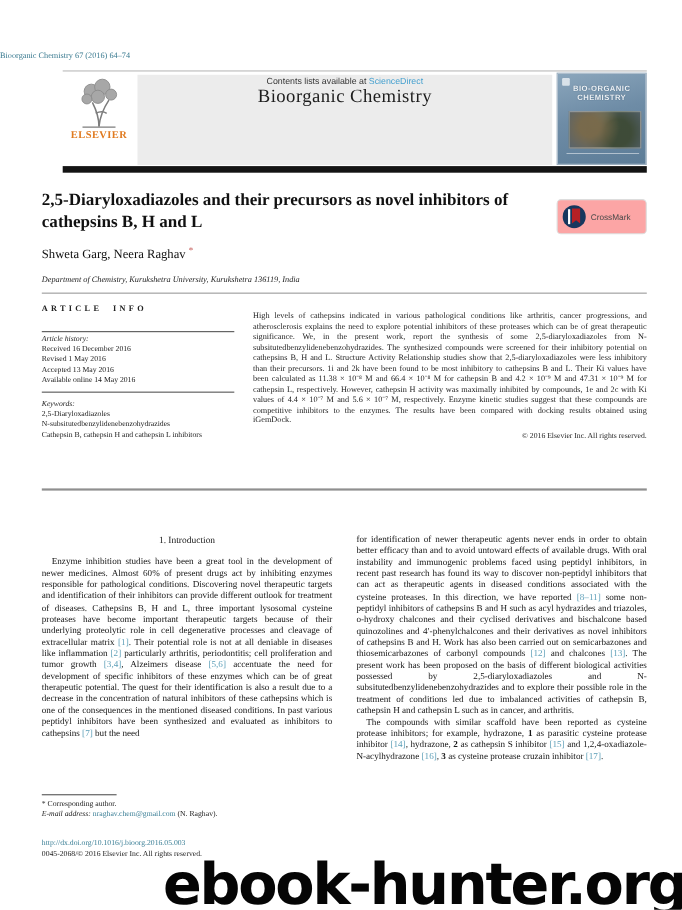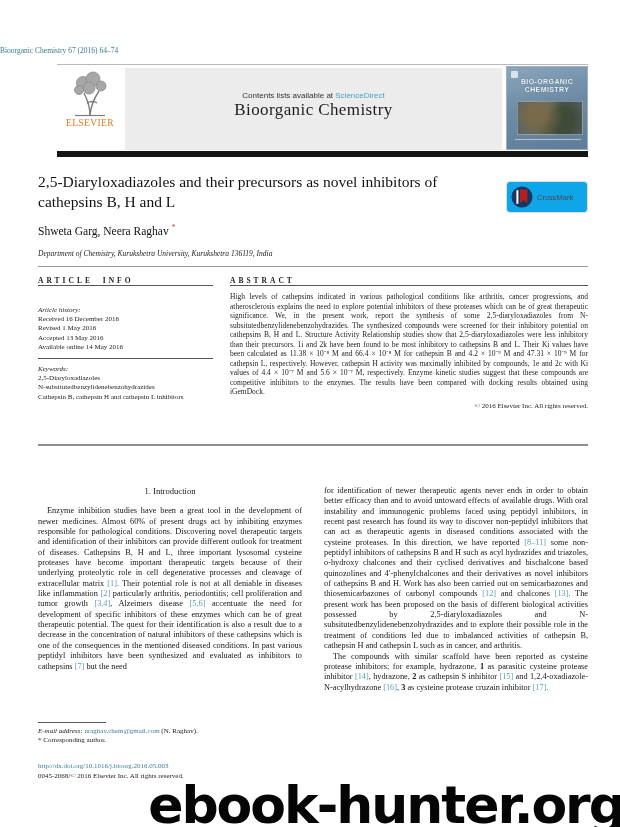--- a/index.html
+++ b/index.html
@@ -9,24 +9,24 @@
 
   
   .citation{position:absolute;top:46px;left:0;width:620px;
             font-size:7.5px;color:#38798f}
 
   
   .top-rule{position:absolute;top:64px;left:57px;width:531px;border-top:1px solid #b9b9b9}
   .logo-box{position:absolute;top:68px;left:57px;width:66px;height:82px;background:#fff;
             text-align:center}
   .logo-box svg{display:block;margin:2px auto 0}
-  .elsevier-word{font-size:9.5px;letter-spacing:.4px;color:#e07a1f;font-weight:normal}
+  .elsevier-word{font-size:9.5px;letter-spacing:.4px;color:#e07a1f;font-weight:bold}
   .banner{position:absolute;top:68px;left:125px;width:377px;height:82px;background:#ececec;
           text-align:center;font-family:"Liberation Sans",sans-serif}
-  .banner .contents{margin-top:23px;font-size:8px;color:#333}
+  .banner .contents{margin-top:1px;font-size:8px;color:#333}
   .banner .sciencedirect{color:#45a0cf}
   .banner .jname{font-size:17px;color:#1d1d1d;font-family:"Liberation Serif",serif;
                  letter-spacing:.4px}
   .banner .homepage{margin-top:11px;font-size:7.5px;letter-spacing:1.2px;color:#333}
   .cover{position:absolute;top:66px;left:506px;width:82px;height:84px;
          background:linear-gradient(165deg,#8ba6bc 0%,#6e8ca6 45%,#5c7c97 100%);
          overflow:hidden;border:1px solid #9db0c0}
   .cover .dot{position:absolute;top:4px;left:4px;width:7px;height:7px;background:#e8edf2;
               border-radius:1px;opacity:.85}
   .cover .ctitle{position:absolute;top:11px;left:0;width:100%;text-align:center;
@@ -39,33 +39,33 @@
           radial-gradient(circle at 50% 30%,rgba(180,185,170,.8) 0 10%,rgba(180,185,170,0) 40%),
           #55636f;
         border:1px solid rgba(255,255,255,.35)}
   .cover .cline{position:absolute;top:72px;left:8px;width:66px;border-top:1px solid rgba(255,255,255,.5)}
   .black-bar{position:absolute;top:151px;left:57px;width:531px;height:6px;background:#141414}
 
   
   .title{position:absolute;top:172px;left:38px;width:445px;font-size:15.5px;line-height:20px;
          color:#111}
   .crossmark{position:absolute;top:181px;left:506px;width:82px;height:32px;border:1px solid #ddd;
-             border-radius:4px;display:flex;align-items:center;gap:4px;padding:4px;background:#0ea5e9}
+             border-radius:4px;display:flex;align-items:center;gap:4px;padding:4px;background:#fca5a5}
   .crossmark .cmtext{font-family:"Liberation Sans",sans-serif;font-size:7.5px;color:#4a4a4a}
   .authors{position:absolute;top:223px;left:38px;font-size:11.5px;color:#111}
   .authors .corr{color:#c0504d;font-size:8px}
   .affiliation{position:absolute;top:249px;left:38px;font-size:7.5px;font-style:italic;color:#222}
   .rule-aff{position:absolute;top:266px;left:38px;width:550px;border-top:1px solid #9a9a9a}
 
   
   .info-col{position:absolute;top:276px;left:38px;width:175px}
   .abs-col{position:absolute;top:276px;left:230px;width:358px}
   .blk-heading{font-size:7.5px;font-weight:bold;letter-spacing:3px;word-spacing:5px;color:#222;
-               padding-bottom:0;border-bottom:1px solid #555}
-  .info-body{margin-top:20px;font-size:7px;line-height:9.2px;color:#222}
+               padding-bottom:16px;border-bottom:1px solid #555}
+  .info-body{margin-top:2px;font-size:7px;line-height:9.2px;color:#222}
   .info-body .ilabel{font-style:italic}
   .info-sep{border:none;border-top:1px solid #555;margin:6px 0 6px 0}
   .abs-body{margin-top:6px;font-size:7.5px;line-height:9.5px;text-align:justify;color:#1d1d1d}
   .abs-copyright{margin-top:5px;font-size:7px;text-align:right;color:#1d1d1d}
   .rule-abs{position:absolute;top:444px;left:38px;width:550px;border-top:2px solid #8f8f8f}
 
   
   .col{position:absolute;top:486px;width:264px;font-size:8.3px;line-height:10.35px;
        text-align:justify;color:#161616}
   .col-left{left:38px}
@@ -126,21 +126,21 @@
   <div class="ctitle">
     <div>BIO-ORGANIC</div>
     <div>CHEMISTRY</div>
   </div>
   <div class="molecule"></div>
   <div class="cline"></div>
 </div>
 
 <div class="black-bar"></div>
 
-<h1 class="title" style="font-weight:normal">2,5-Diaryloxadiazoles and their precursors as novel inhibitors of cathepsins B, H and L</h1>
+<h1 class="title" style="font-weight:bold">2,5-Diaryloxadiazoles and their precursors as novel inhibitors of cathepsins B, H and L</h1>
 
 <div class="crossmark">
   <svg width="22" height="22" viewBox="0 0 22 22">
     <circle cx="11" cy="11" r="10.5" fill="#17375e"></circle>
     <rect x="5.4" y="4.2" width="2" height="13.6" fill="#ffffff"></rect>
     <path d="M9 3.5 h7.4 v13.6 l-3.7 -2.9 l-3.7 2.9 z" fill="#b52025"></path>
   </svg>
   <span class="cmtext">CrossMark</span>
 </div>
 
@@ -160,41 +160,40 @@
     <div>Available online 14 May 2016</div>
     <hr class="info-sep">
     <div class="ilabel">Keywords:</div>
     <div>2,5-Diaryloxadiazoles</div>
     <div>N-subsitutedbenzylidenebenzohydrazides</div>
     <div>Cathepsin B, cathepsin H and cathepsin L inhibitors</div>
   </div>
 </div>
 
 <div class="abs-col">
-  <div class="blk-heading">ABSTRACT</div>
   <div class="abs-body">High levels of cathepsins indicated in various pathological conditions like arthritis, cancer progressions, and atherosclerosis explains the need to explore potential inhibitors of these proteases which can be of great therapeutic significance. We, in the present work, report the synthesis of some 2,5-diaryloxadiazoles from N-subsitutedbenzylidenebenzohydrazides. The synthesized compounds were screened for their inhibitory potential on cathepsins B, H and L. Structure Activity Relationship studies show that 2,5-diaryloxadiazoles were less inhibitory than their precursors. 1i and 2k have been found to be most inhibitory to cathepsins B and L. Their Ki values have been calculated as 11.38 × 10⁻⁸ M and 66.4 × 10⁻⁸ M for cathepsin B and 4.2 × 10⁻⁹ M and 47.31 × 10⁻⁹ M for cathepsin L, respectively. However, cathepsin H activity was maximally inhibited by compounds, 1e and 2c with Ki values of 4.4 × 10⁻⁷ M and 5.6 × 10⁻⁷ M, respectively. Enzyme kinetic studies suggest that these compounds are competitive inhibitors to the enzymes. The results have been compared with docking results obtained using iGemDock.</div>
   <div class="abs-copyright">© 2016 Elsevier Inc. All rights reserved.</div>
 </div>
 
 <div class="rule-abs"></div>
 
 <div class="col col-left">
   <div class="sec-heading">1. Introduction</div>
   <p class="indent"><span>Enzyme inhibition studies have been a great tool in the development of newer medicines. Almost 60% of present drugs act by inhibiting enzymes responsible for pathological conditions. Discovering novel therapeutic targets and identification of their inhibitors can provide different outlook for treatment of diseases. Cathepsins B, H and L, three important lysosomal cysteine proteases have become important therapeutic targets because of their underlying proteolytic role in cell degenerative processes and cleavage of extracellular matrix </span><span class="ref">[1]</span><span>. Their potential role is not at all deniable in diseases like inflammation </span><span class="ref">[2]</span><span> particularly arthritis, periodontitis; cell proliferation and tumor growth </span><span class="ref">[3,4]</span><span>, Alzeimers disease </span><span class="ref">[5,6]</span><span> accentuate the need for development of specific inhibitors of these enzymes which can be of great therapeutic potential. The quest for their identification is also a result due to a decrease in the concentration of natural inhibitors of these cathepsins which is one of the consequences in the mentioned diseased conditions. In past various peptidyl inhibitors have been synthesized and evaluated as inhibitors to cathepsins </span><span class="ref">[7]</span><span> but the need</span></p>
 </div>
 
 <div class="col col-right">
   <p><span>for identification of newer therapeutic agents never ends in order to obtain better efficacy than and to avoid untoward effects of available drugs. With oral instability and immunogenic problems faced using peptidyl inhibitors, in recent past research has found its way to discover non-peptidyl inhibitors that can act as therapeutic agents in diseased conditions associated with the cysteine proteases. In this direction, we have reported </span><span class="ref">[8–11]</span><span> some non-peptidyl inhibitors of cathepsins B and H such as acyl hydrazides and triazoles, o-hydroxy chalcones and their cyclised derivatives and bischalcone based quinozolines and 4′-phenylchalcones and their derivatives as novel inhibitors of cathepsins B and H. Work has also been carried out on semicarbazones and thiosemicarbazones of carbonyl compounds </span><span class="ref">[12]</span><span> and chalcones </span><span class="ref">[13]</span><span>. The present work has been proposed on the basis of different biological activities possessed by 2,5-diaryloxadiazoles and N-subsitutedbenzylidenebenzohydrazides and to explore their possible role in the treatment of conditions led due to imbalanced activities of cathepsin B, cathepsin H and cathepsin L such as in cancer, and arthritis.</span></p>
   <p class="indent"><span>The compounds with similar scaffold have been reported as cysteine protease inhibitors; for example, hydrazone, </span><span class="bseg">1</span><span> as parasitic cysteine protease inhibitor </span><span class="ref">[14]</span><span>, hydrazone, </span><span class="bseg">2</span><span> as cathepsin S inhibitor </span><span class="ref">[15]</span><span> and 1,2,4-oxadiazole-N-acylhydrazone </span><span class="ref">[16]</span><span>, </span><span class="bseg">3</span><span> as cysteine protease cruzain inhibitor </span><span class="ref">[17]</span><span>.</span></p>
 </div>
 
 <div class="footnote">
   <div class="fn-rule"></div>
+  <div>* Corresponding author.</div>
   <div><span class="em">E-mail address:</span> <span class="maillink">nraghav.chem@gmail.com</span><span> (N. Raghav).</span></div>
-  <div>* Corresponding author.</div>
 </div>
 
 <div class="footer">
   <div class="doi">http://dx.doi.org/10.1016/j.bioorg.2016.05.003</div>
   <div>0045-2068/© 2016 Elsevier Inc. All rights reserved.</div>
 </div>
 
 <div class="watermark">ebook-hunter.org</div>
 
 </body></html>

